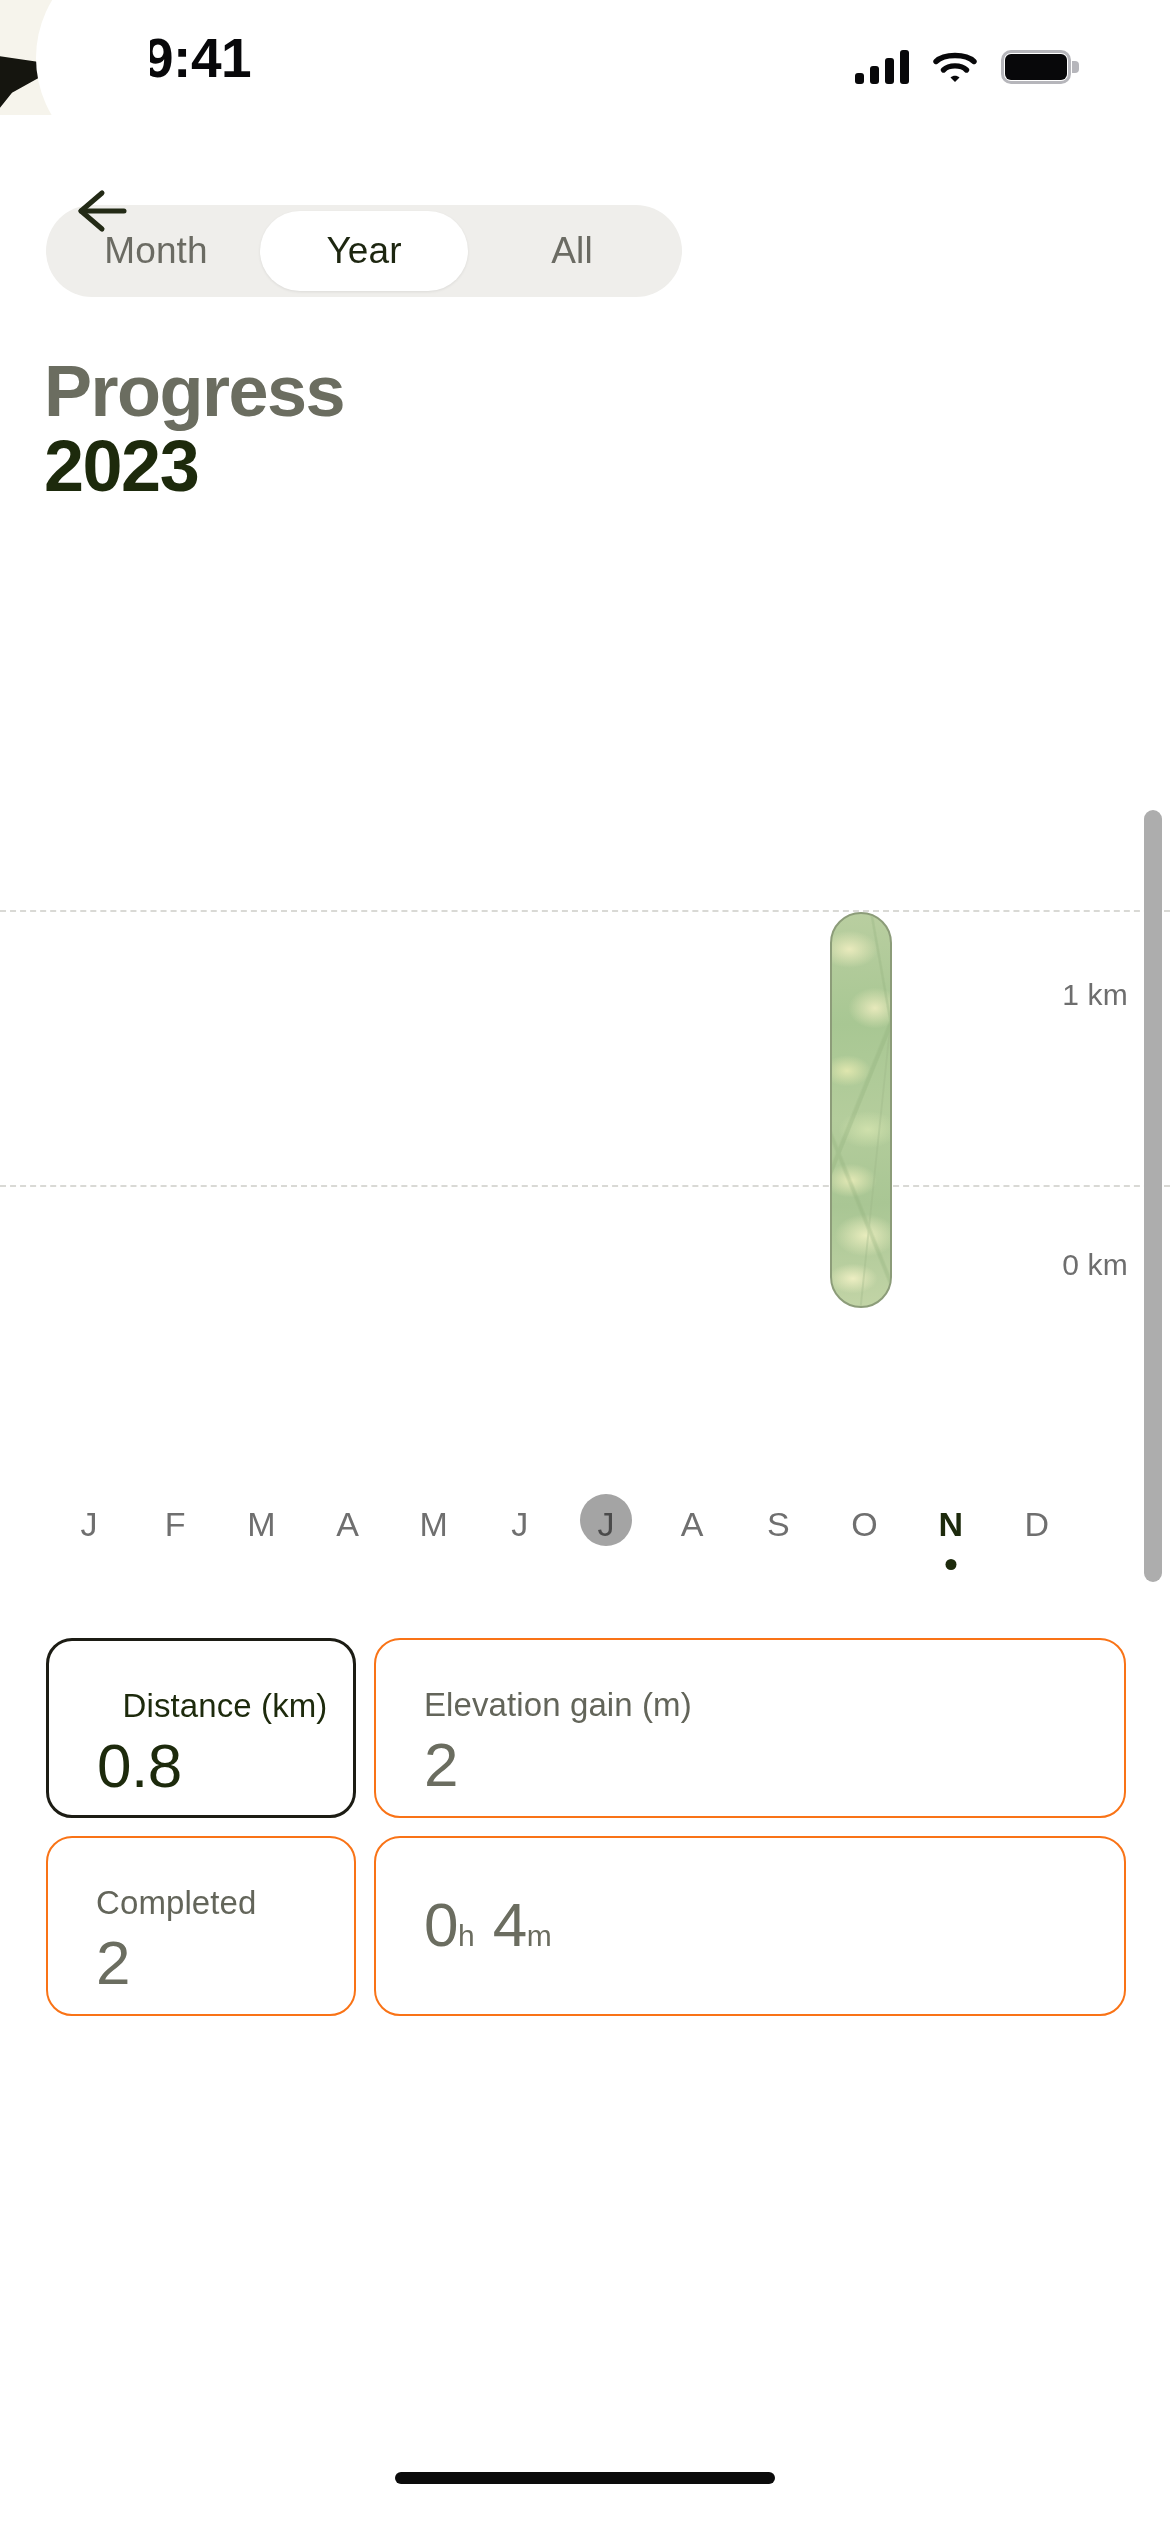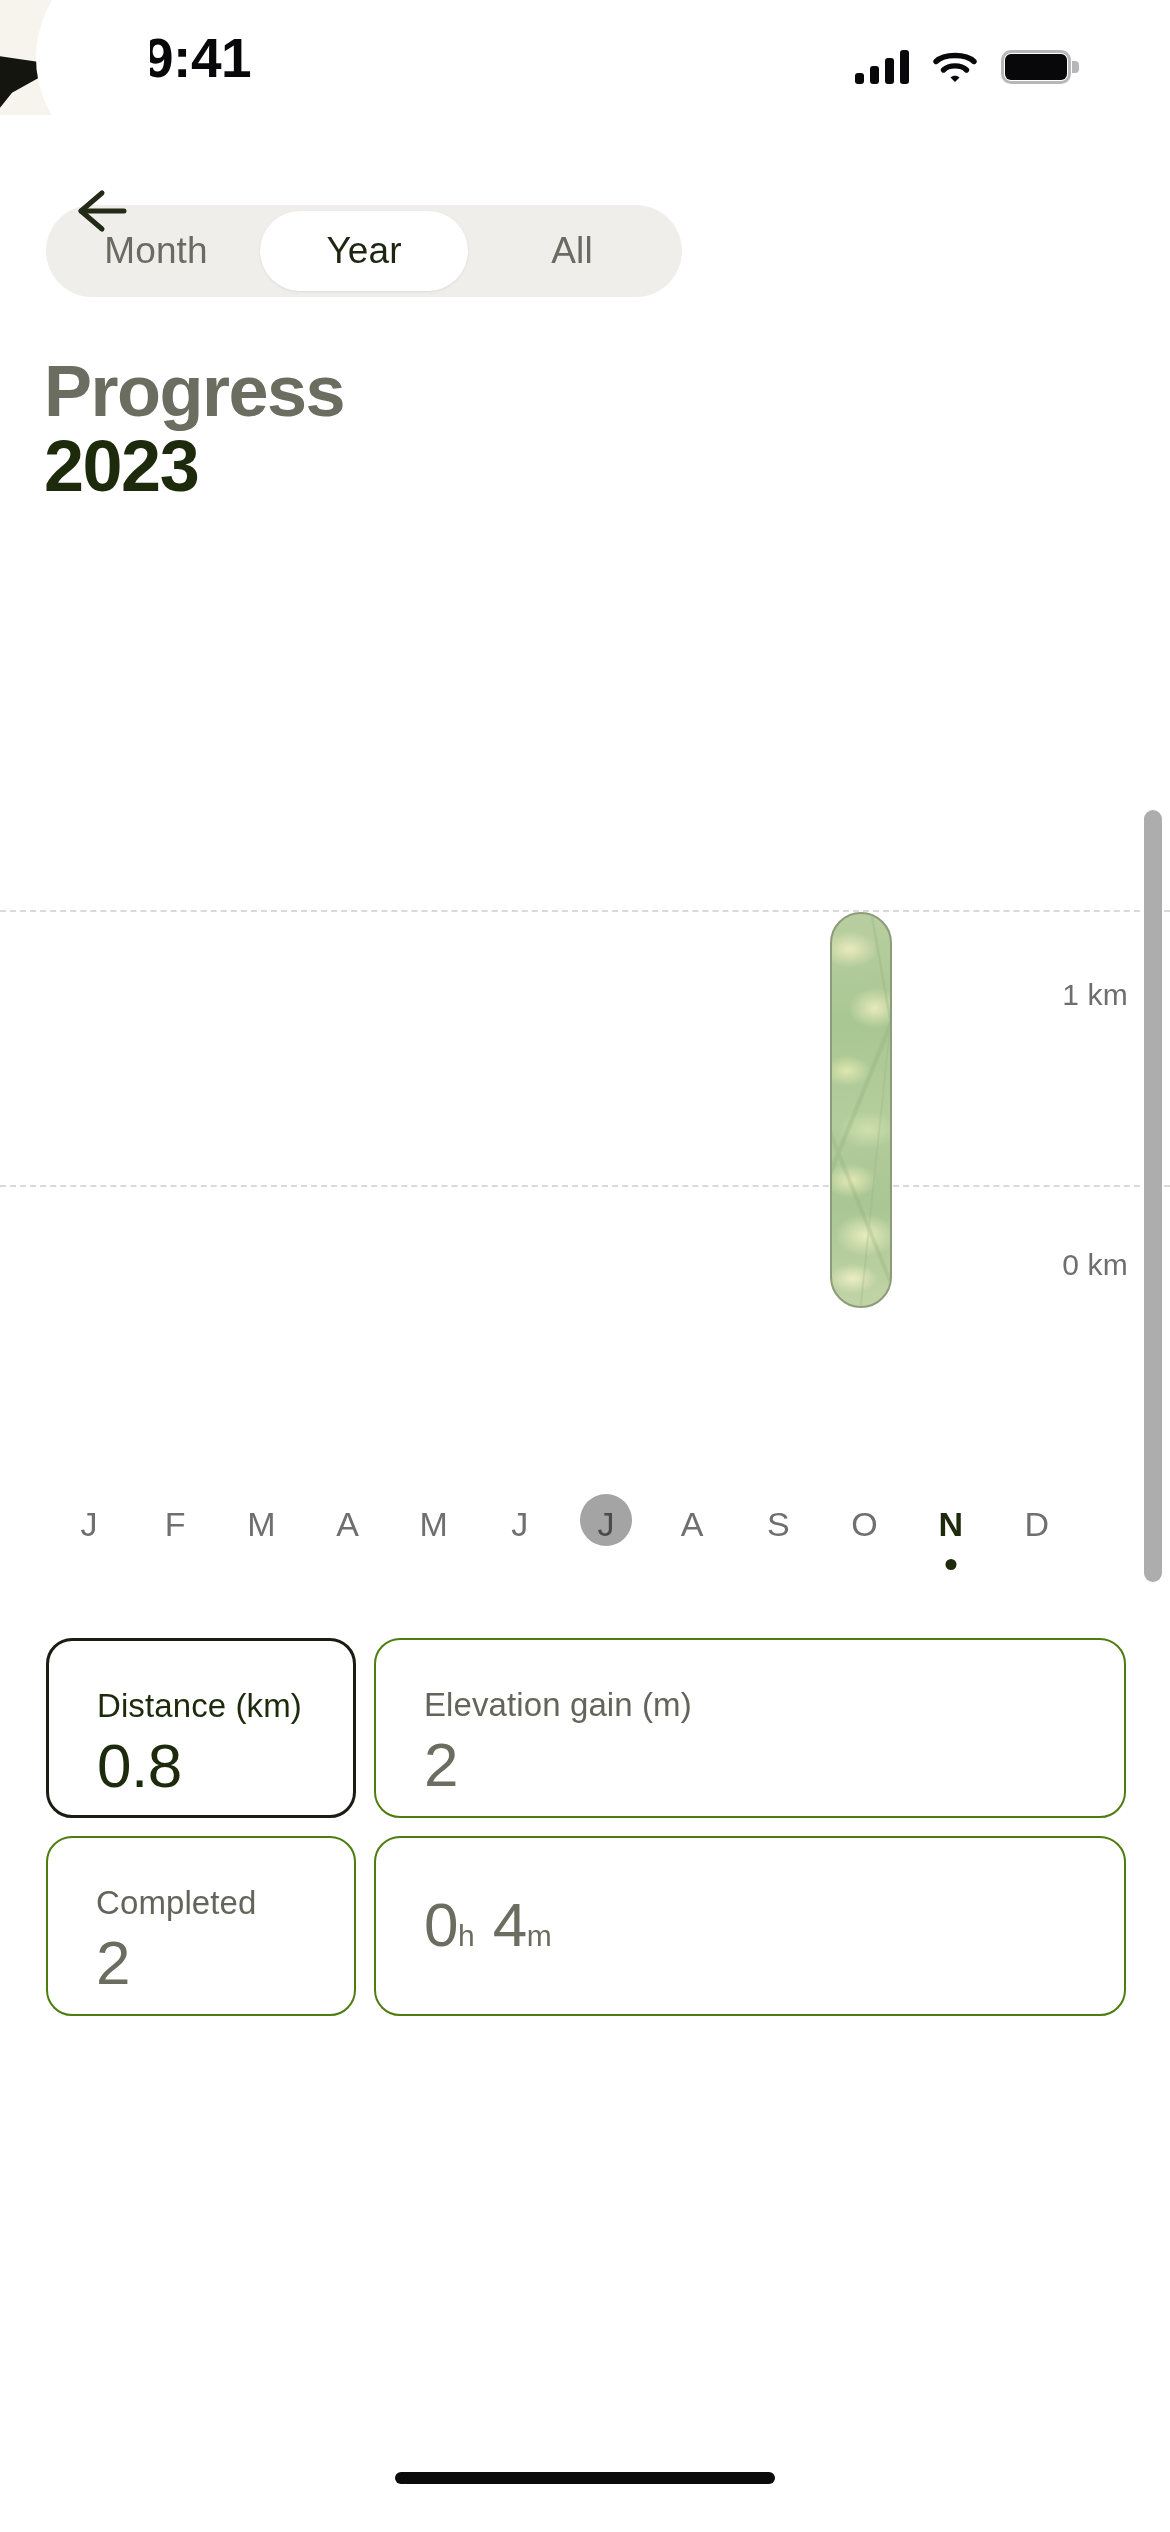--- a/index.html
+++ b/index.html
@@ -155,30 +155,30 @@
     position:absolute; left:50%; top:64px; transform:translateX(-50%);
     width:11px; height:11px; border-radius:50%; background:#1d2a0c;
   }
 
   
   #stats-grid{
     position:absolute; left:46px; top:1638px; width:1080px;
     display:grid; grid-template-columns:310px 1fr; gap:18px 18px; z-index:2;
   }
   .stat-card{
-    height:180px; border-radius:26px; border:2px solid #4d7c0f;
+    height:180px; border-radius:26px; border:2px solid #f97316;
     background:#ffffff; padding:46px 0 0 48px;
   }
   .stat-card.selected{ border:3px solid #1c1c14; }
   .stat-label{ font-size:33px; color:#63655a; letter-spacing:0.1px; }
   .stat-value{
     margin-top:10px; font-size:62px; font-weight:400;
     color:#6b6d60; letter-spacing:-0.5px; line-height:1;
   }
-  .stat-card.selected .stat-label{ color:#1d2a0c; }
+  .stat-card.selected .stat-label{ color:#1d2a0c;text-align:center; }
   .stat-card.selected .stat-value{ color:#1d2a0c; }
   .unit{ font-size:30px; font-weight:400; letter-spacing:0; }
   .gap{ display:inline-block; width:18px; }
 
   
   #home-indicator{
     position:absolute; left:50%; transform:translateX(-50%); bottom:48px;
     width:380px; height:12px; background:#0b0b0b; border-radius:6px; z-index:5;
   }
 </style>

